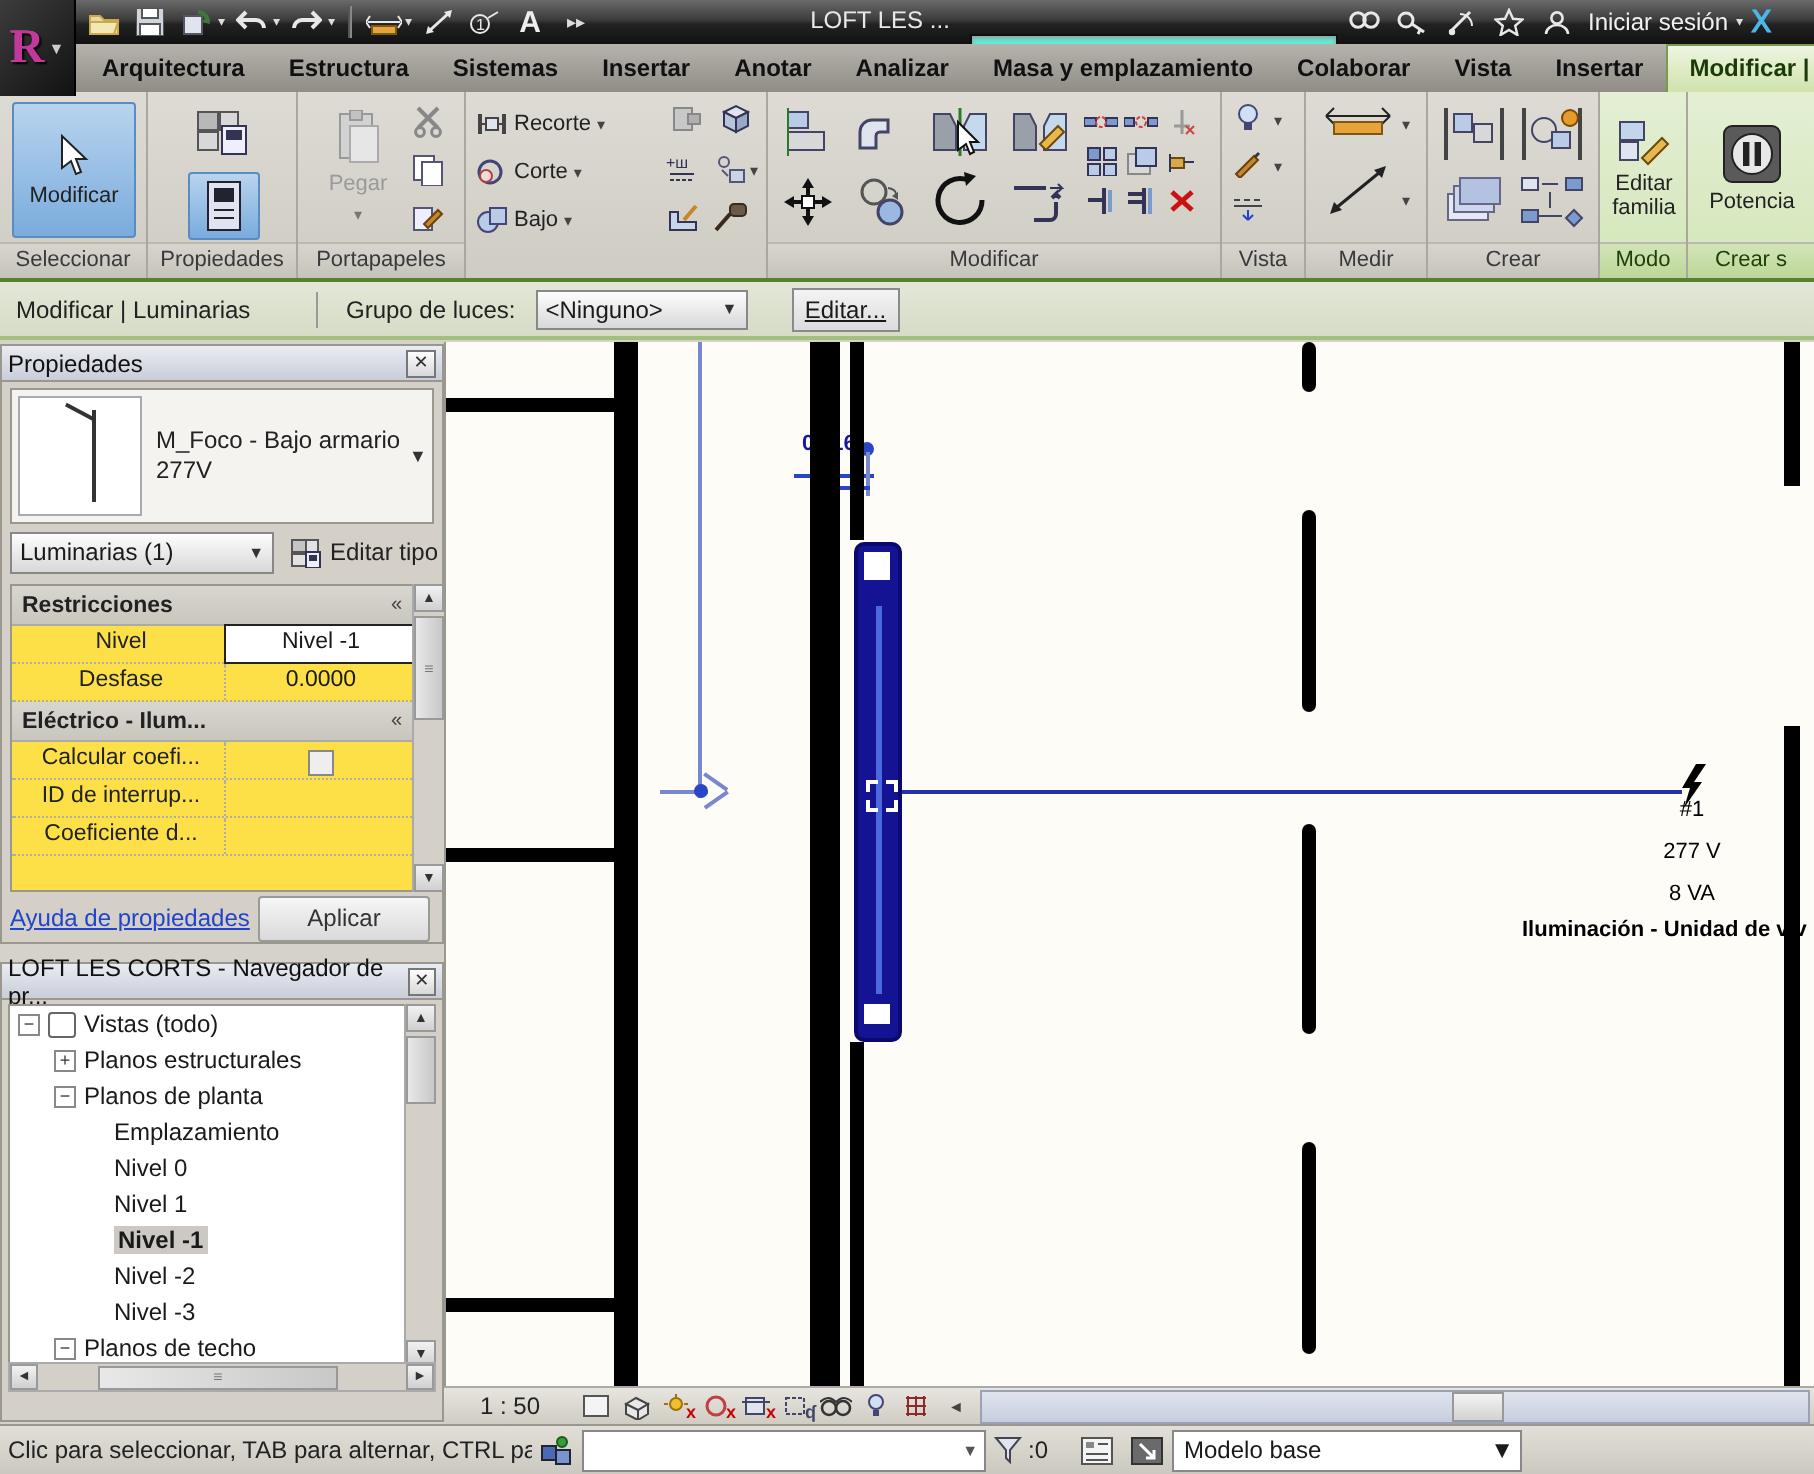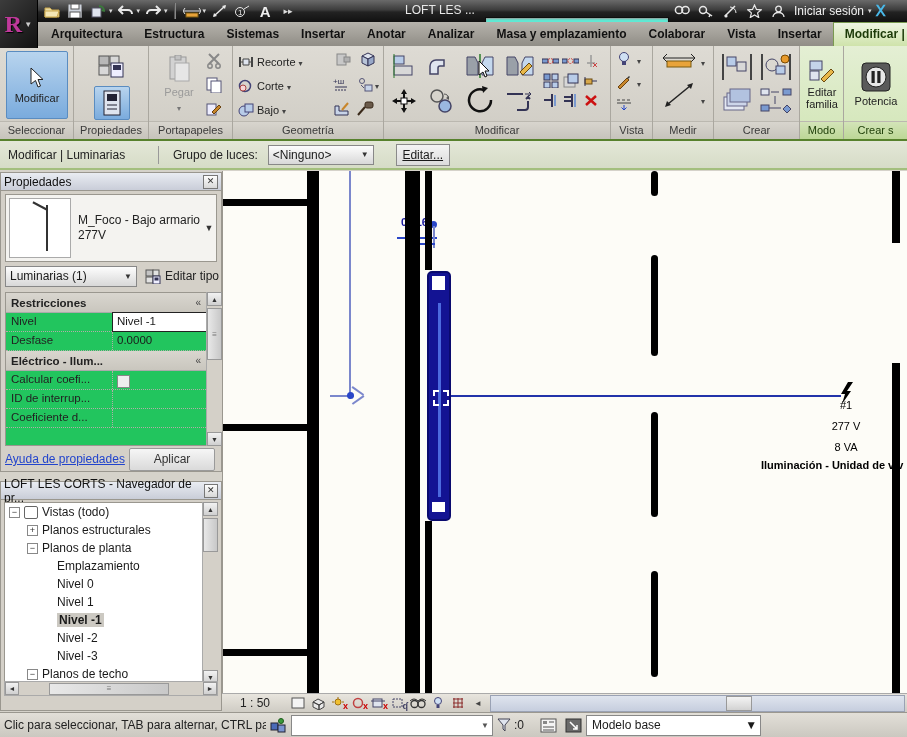--- a/index.html
+++ b/index.html
@@ -84,22 +84,22 @@
     border:1px solid #9a978f;display:flex;align-items:center;}
   .typeprev{width:60px;height:58px;background:#fff;border:1px solid #aaa;margin:3px;position:relative;}
   .typeprev .vline{position:absolute;left:36px;top:6px;width:2px;height:46px;background:#333;}
   .typeprev .tick{position:absolute;left:22px;top:6px;width:16px;height:2px;background:#333;transform:rotate(28deg);}
   .typename{flex:1;font-size:12px;color:#222;line-height:15px;padding-left:4px;}
   .typedd{width:14px;font-size:9px;color:#333;text-align:center;}
   .filterrow{position:absolute;left:4px;top:92px;width:214px;height:22px;display:flex;align-items:center;}
   .filtersel{width:122px;height:19px;background:linear-gradient(#fdfdfd,#d8d8d8);border:1px solid #888;
     display:flex;align-items:center;justify-content:space-between;padding:0 4px;font-size:12px;}
   .edittype{display:flex;align-items:center;gap:4px;margin-left:8px;font-size:12px;color:#222;}
-  .proptable{position:absolute;left:4px;top:119px;width:200px;height:152px;background:#22c55e;
-    border:1px solid #9a978f;overflow:hidden;}
+  .proptable{position:absolute;left:4px;top:119px;width:200px;height:152px;background:#fde047;
+    border:1px solid #9a978f;overflow:hidden;text-align:center;}
   .prow{display:flex;height:19px;box-sizing:border-box;border-bottom:1px dotted #b0aea8;}
   .prow .pn{width:99px;padding:2px 2px 0 5px;color:#222;border-right:1px dotted #b0aea8;
     overflow:hidden;white-space:nowrap;font-size:11.5px;}
   .prow .pv{flex:1;padding:2px 2px 0 4px;font-size:11.5px;overflow:hidden;white-space:nowrap;}
   .psec{height:19px;background:linear-gradient(#d9d6cf,#c9c6be);display:flex;align-items:center;
     justify-content:space-between;padding:0 5px;font-weight:bold;font-size:11.5px;color:#222;
     border-bottom:1px solid #aaa;}
   .psec .chev{font-weight:normal;font-size:10px;color:#444;}
   .pvactive{outline:1px solid #222;background:#fff;}
   .pcheck{width:11px;height:11px;border:1px solid #888;background:#eee;margin-top:2px;}
@@ -417,21 +417,20 @@
             <path d="M2 14 v-9 h4 v5 h9 v4 z" fill="#c8d4e8" stroke="#335"></path>
             <path d="M9 9 L15 2" stroke="#c8862a" stroke-width="2"></path>
           </svg>
         </span>
       <span class="ab smico" style="left:124px;top:54px;">
         <svg width="17" height="16">
             <rect x="8" y="1" width="8" height="6" rx="2" fill="#6a5a4a" stroke="#3a2a1a"></rect>
             <line x1="8" y1="6" x2="1" y2="14" stroke="#3a2a1a" stroke-width="2"></line>
           </svg>
         </span>
-      <div class="plabel">Geometría</div>
     </div>
 
     <div class="panel" style="left:384px;width:227px;">
       <span class="ab smico" style="left:6px;top:6px;width:28px;height:28px;">
         <svg width="24" height="24">
             <rect x="2" y="2" width="10" height="8" fill="#b8cce8" stroke="#446"></rect>
             <rect x="2" y="12" width="18" height="9" fill="#d8d8d8" stroke="#446"></rect>
             <line x1="2" y1="0" x2="2" y2="24" stroke="#2a7a2a"></line>
           </svg>
         </span>

